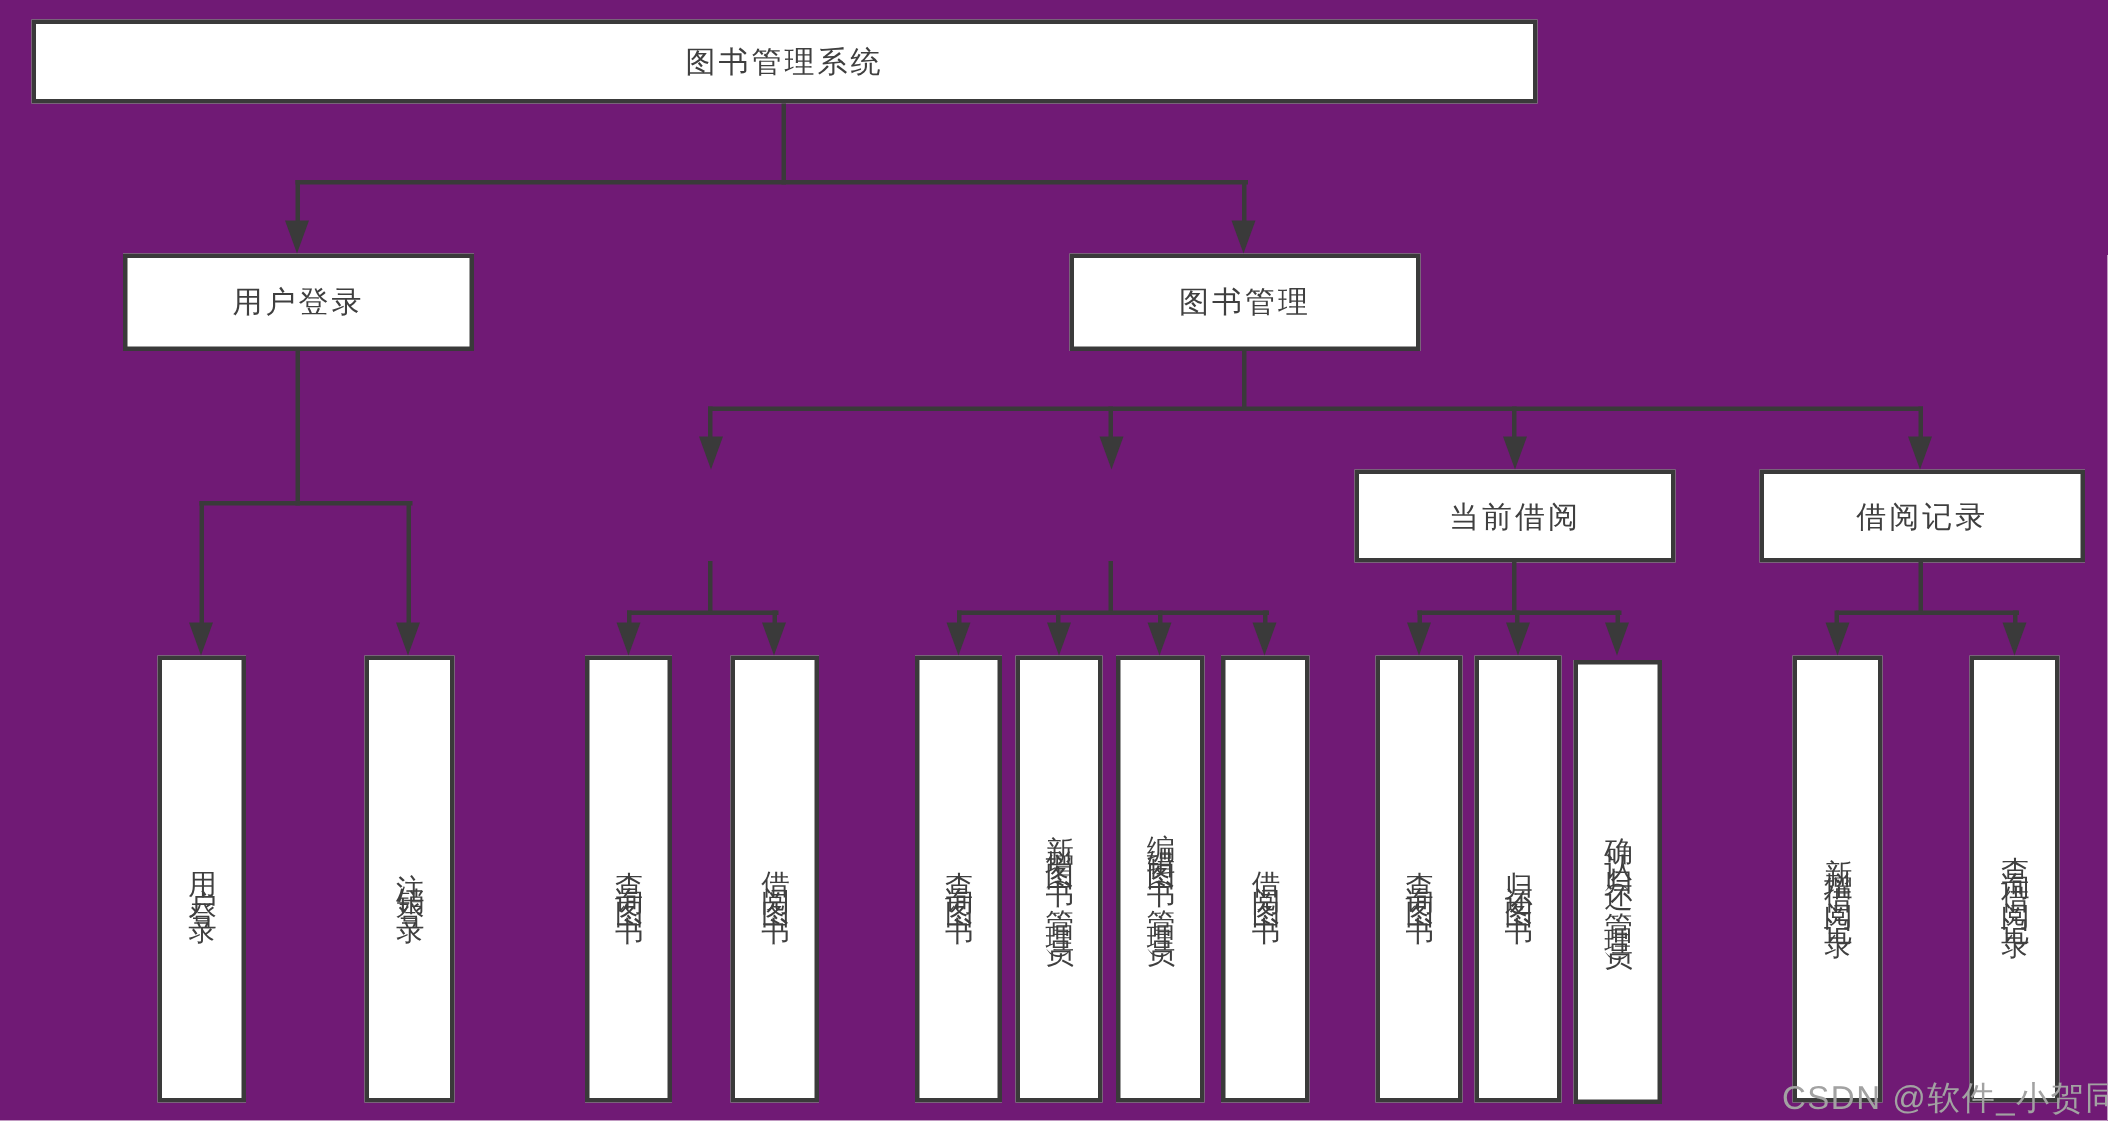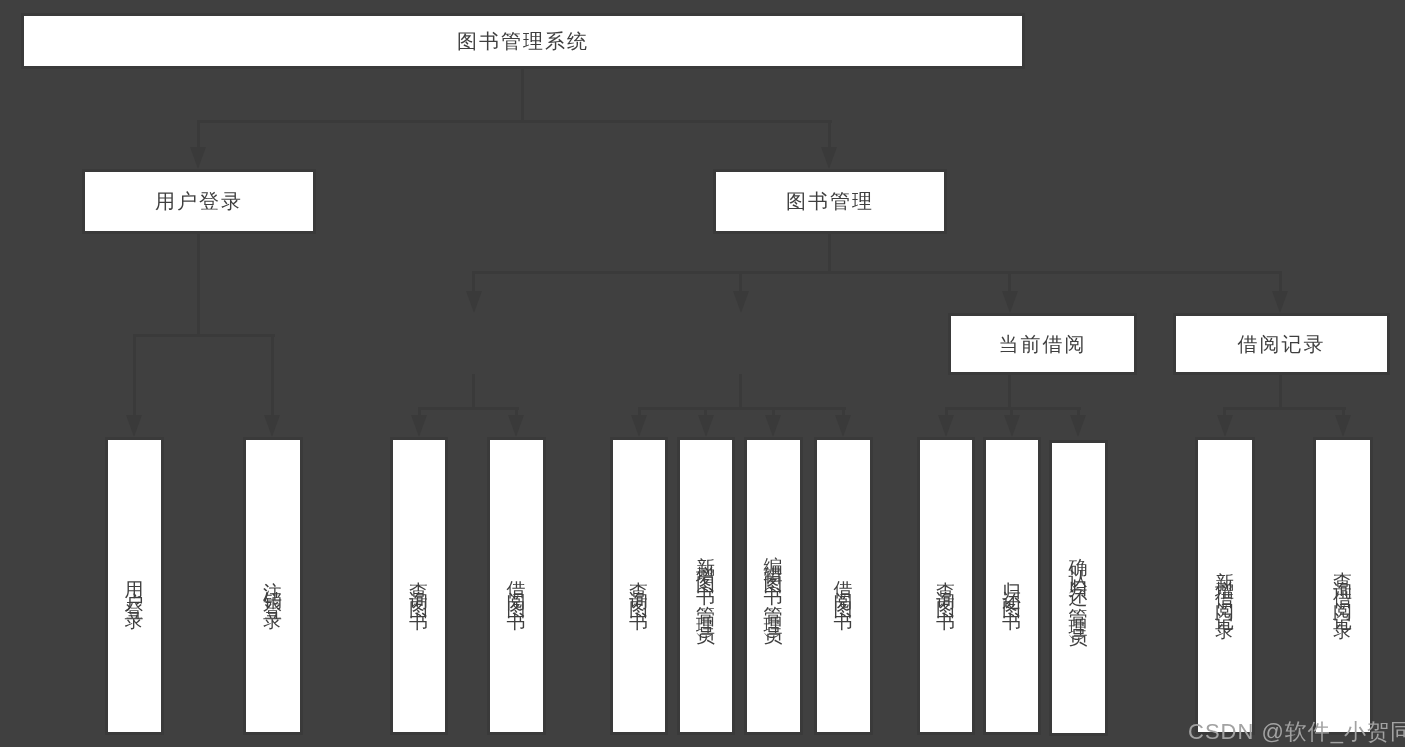--- a/index.html
+++ b/index.html
@@ -1,19 +1,19 @@
 <!DOCTYPE html>
 <html><head>
 <meta charset="utf-8">
 <style>
   html,body{margin:0;padding:0;background:#ffffff;}
   #canvas{
     position:relative;
     width:1405px;height:747px;
-    background:#404040;
+    background:#701a75;
     font-family:"Liberation Sans", sans-serif;
     overflow:hidden;
   }
   .box{
     position:absolute;
     border:3px solid #3a3a3a;
     background:#ffffff;
     box-sizing:border-box;
     display:flex;align-items:center;justify-content:center;
   }
@@ -63,21 +63,21 @@
     <span class="lbl">图书管理系统</span>
   </div>
 
   <div class="box h" style="left:82px;top:169px;width:234px;height:65px">
     <span class="lbl">用户登录</span>
   </div>
   <div class="box h" style="left:713px;top:169px;width:234px;height:65px">
     <span class="lbl">图书管理</span>
   </div>
 
-  <div class="box h" style="left:948px;top:313px;width:189px;height:62px">
+  <div class="box h" style="left:903px;top:313px;width:214px;height:62px">
     <span class="lbl">当前借阅</span>
   </div>
   <div class="box h" style="left:1173px;top:313px;width:217px;height:62px">
     <span class="lbl">借阅记录</span>
   </div>
 
   <div class="box v" style="left:105px;top:437px;width:59px;height:298px">
     <span class="lbl">用户登录</span>
   </div>
   <div class="box v" style="left:243px;top:437px;width:60px;height:298px">

